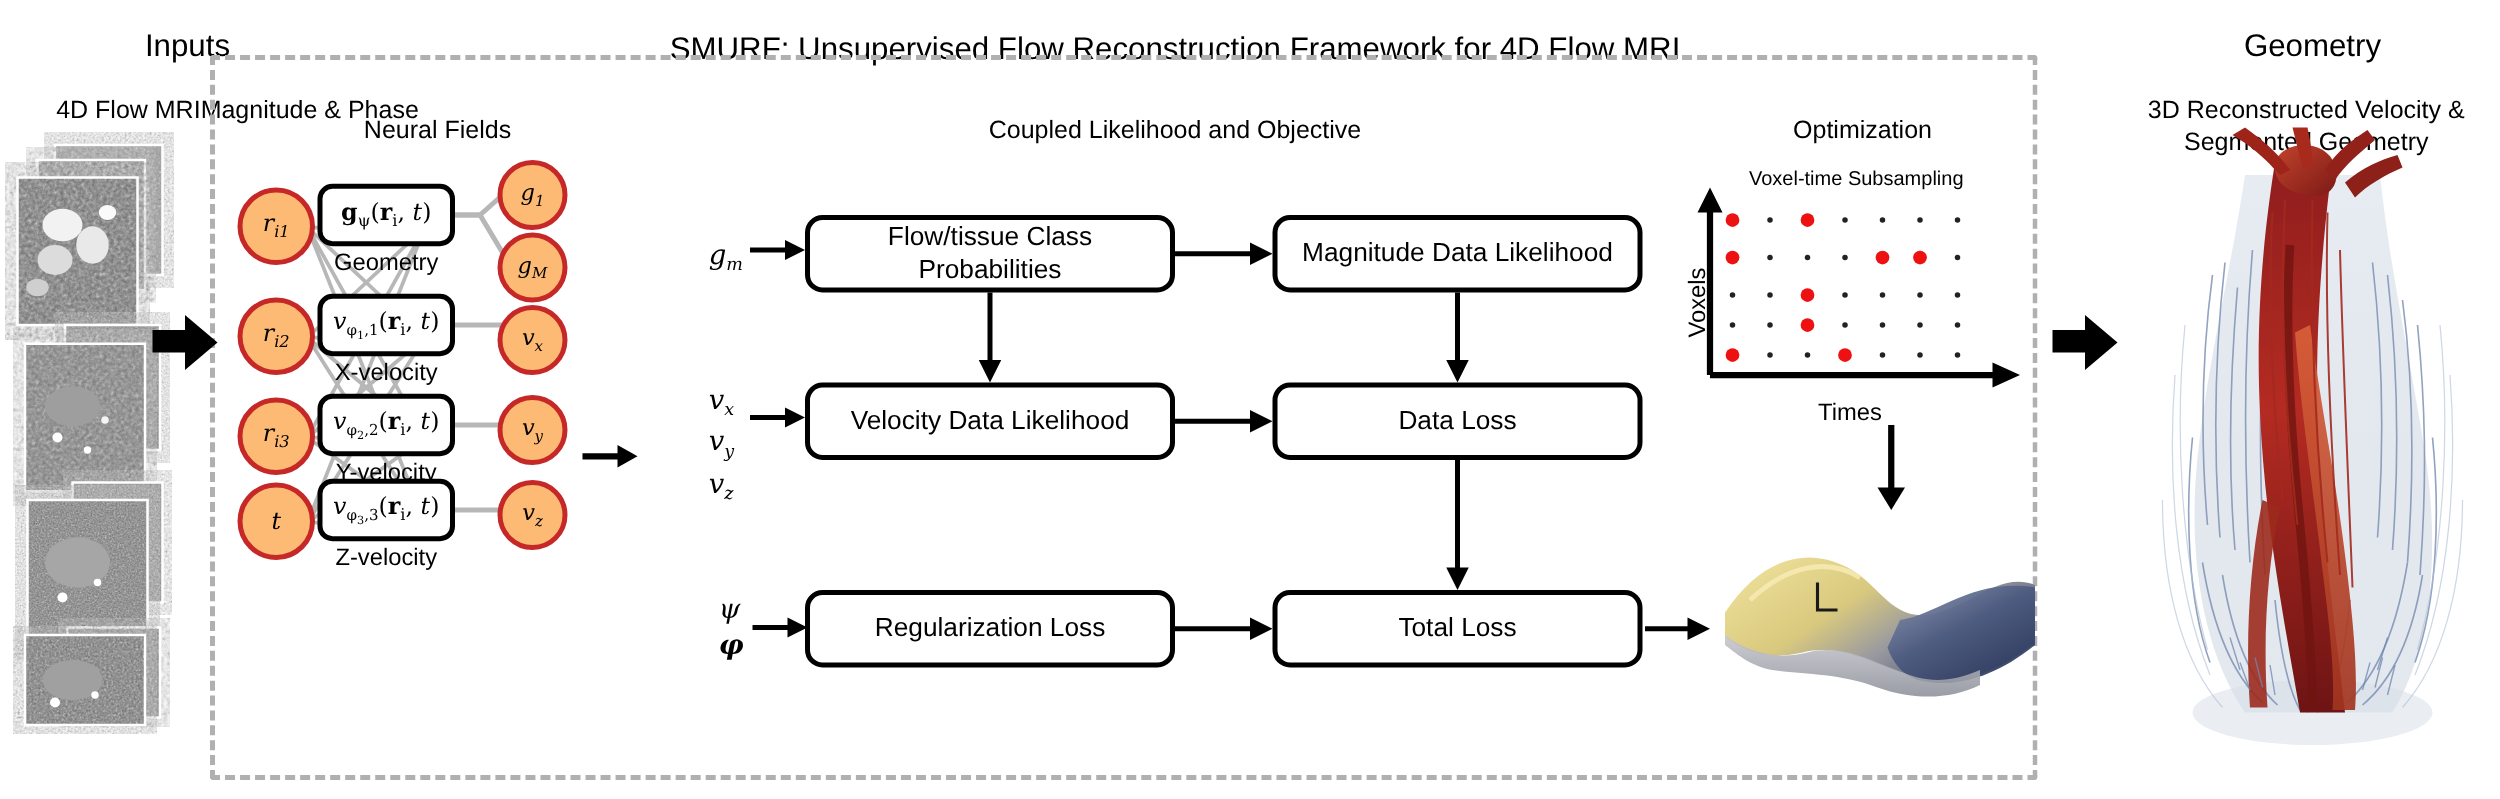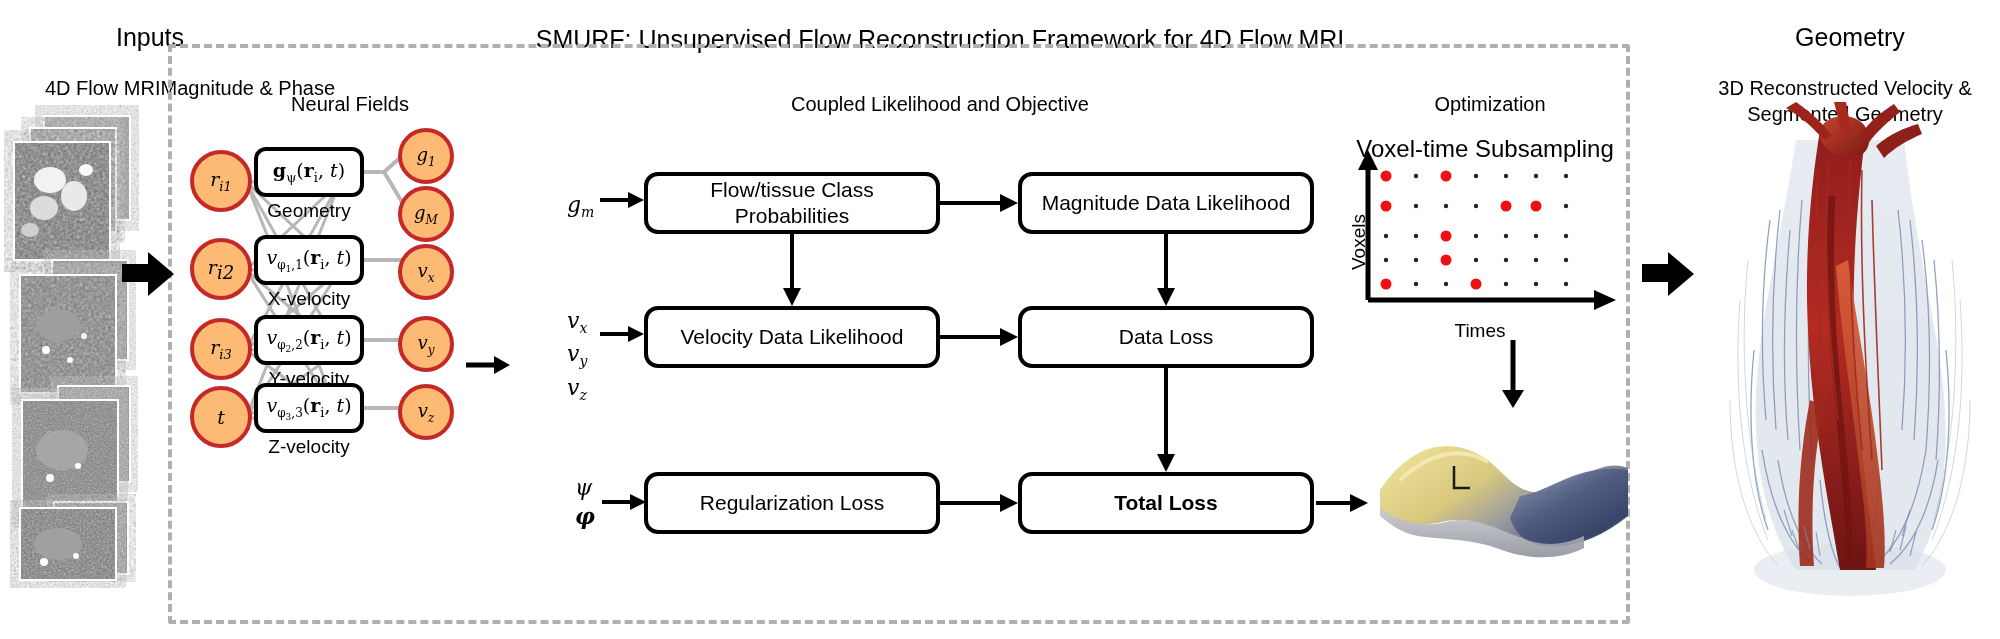--- a/index.html
+++ b/index.html
@@ -180,21 +180,21 @@
       <line x1="16" y1="258" x2="110" y2="190"></line>
       <line x1="16" y1="258" x2="110" y2="258"></line>
     </g>
   </svg>
 </div>
 
 <div class="abs node" style="left:190px;top:150px;width:62px;height:62px;">
   <span><i>r</i><sub style="font-size:13px;">i1</sub></span>
 </div>
 <div class="abs node" style="left:190px;top:238px;width:62px;height:62px;">
-  <span><i>r</i><sub style="font-size:18px;">i2</sub></span>
+  <span><i>r</i><sub style="font-size:13px;">i2</sub></span>
 </div>
 <div class="abs node" style="left:190px;top:318px;width:62px;height:62px;">
   <span><i>r</i><sub style="font-size:13px;">i3</sub></span>
 </div>
 <div class="abs node" style="left:190px;top:386px;width:62px;height:62px;">
   <span><i>t</i></span>
 </div>
 
 <div class="abs eqbox" style="left:254px;top:147px;width:110px;height:50px;">
   <span><b>g</b><sub style="font-size:13px;">ψ</sub>(<b>r</b><sub style="font-size:13px;">i</sub>, <i>t</i>)</span>
@@ -297,21 +297,21 @@
 </div>
 <div class="abs fbox" style="left:644px;top:306px;width:296px;height:62px;">
   <span>Velocity Data Likelihood</span>
 </div>
 <div class="abs fbox" style="left:1018px;top:306px;width:296px;height:62px;">
   <span>Data Loss</span>
 </div>
 <div class="abs fbox" style="left:644px;top:472px;width:296px;height:62px;">
   <span>Regularization Loss</span>
 </div>
-<div class="abs fbox" style="left:1018px;top:472px;width:296px;height:62px;font-weight:bold;">
+<div class="abs fbox" style="left:1018px;top:472px;width:296px;height:62px;">
   <span>Total Loss</span>
 </div>
 
 <div class="abs" style="left:940px;top:191px;">
   <svg width="80" height="24">
       <line x1="0" y1="12" x2="62" y2="12" stroke="#000" stroke-width="4"></line>
       <path d="M60 3 L78 12 L60 21 Z" fill="#000"></path>
     </svg>
 </div>
 <div class="abs" style="left:780px;top:234px;">
@@ -346,21 +346,21 @@
 </div>
 <div class="abs" style="left:1316px;top:491px;">
   <svg width="54" height="24">
       <line x1="0" y1="12" x2="36" y2="12" stroke="#000" stroke-width="4"></line>
       <path d="M34 3 L52 12 L34 21 Z" fill="#000"></path>
     </svg>
 </div>
 
 <div class="abs ctr sec-label" style="left:1380px;top:78px;width:220px;">Optimization</div>
 
-<div class="abs ctr" style="left:1340px;top:120px;width:290px;font-size:24px;">Voxel-time Subsampling</div>
+<div class="abs ctr" style="left:1340px;top:120px;width:290px;font-size:16px;">Voxel-time Subsampling</div>
 
 <div class="abs" style="left:1350px;top:148px;width:270px;height:160px;">
   <svg width="270" height="160" viewBox="0 0 270 160">
 
     <line x1="18" y1="152" x2="18" y2="16" stroke="#000" stroke-width="5"></line>
     <path d="M8 22 L18 2 L28 22 Z" fill="#000"></path>
     <line x1="18" y1="152" x2="248" y2="152" stroke="#000" stroke-width="5"></line>
     <path d="M244 142 L266 152 L244 162 Z" fill="#000"></path>
 
     <g id="markers">

